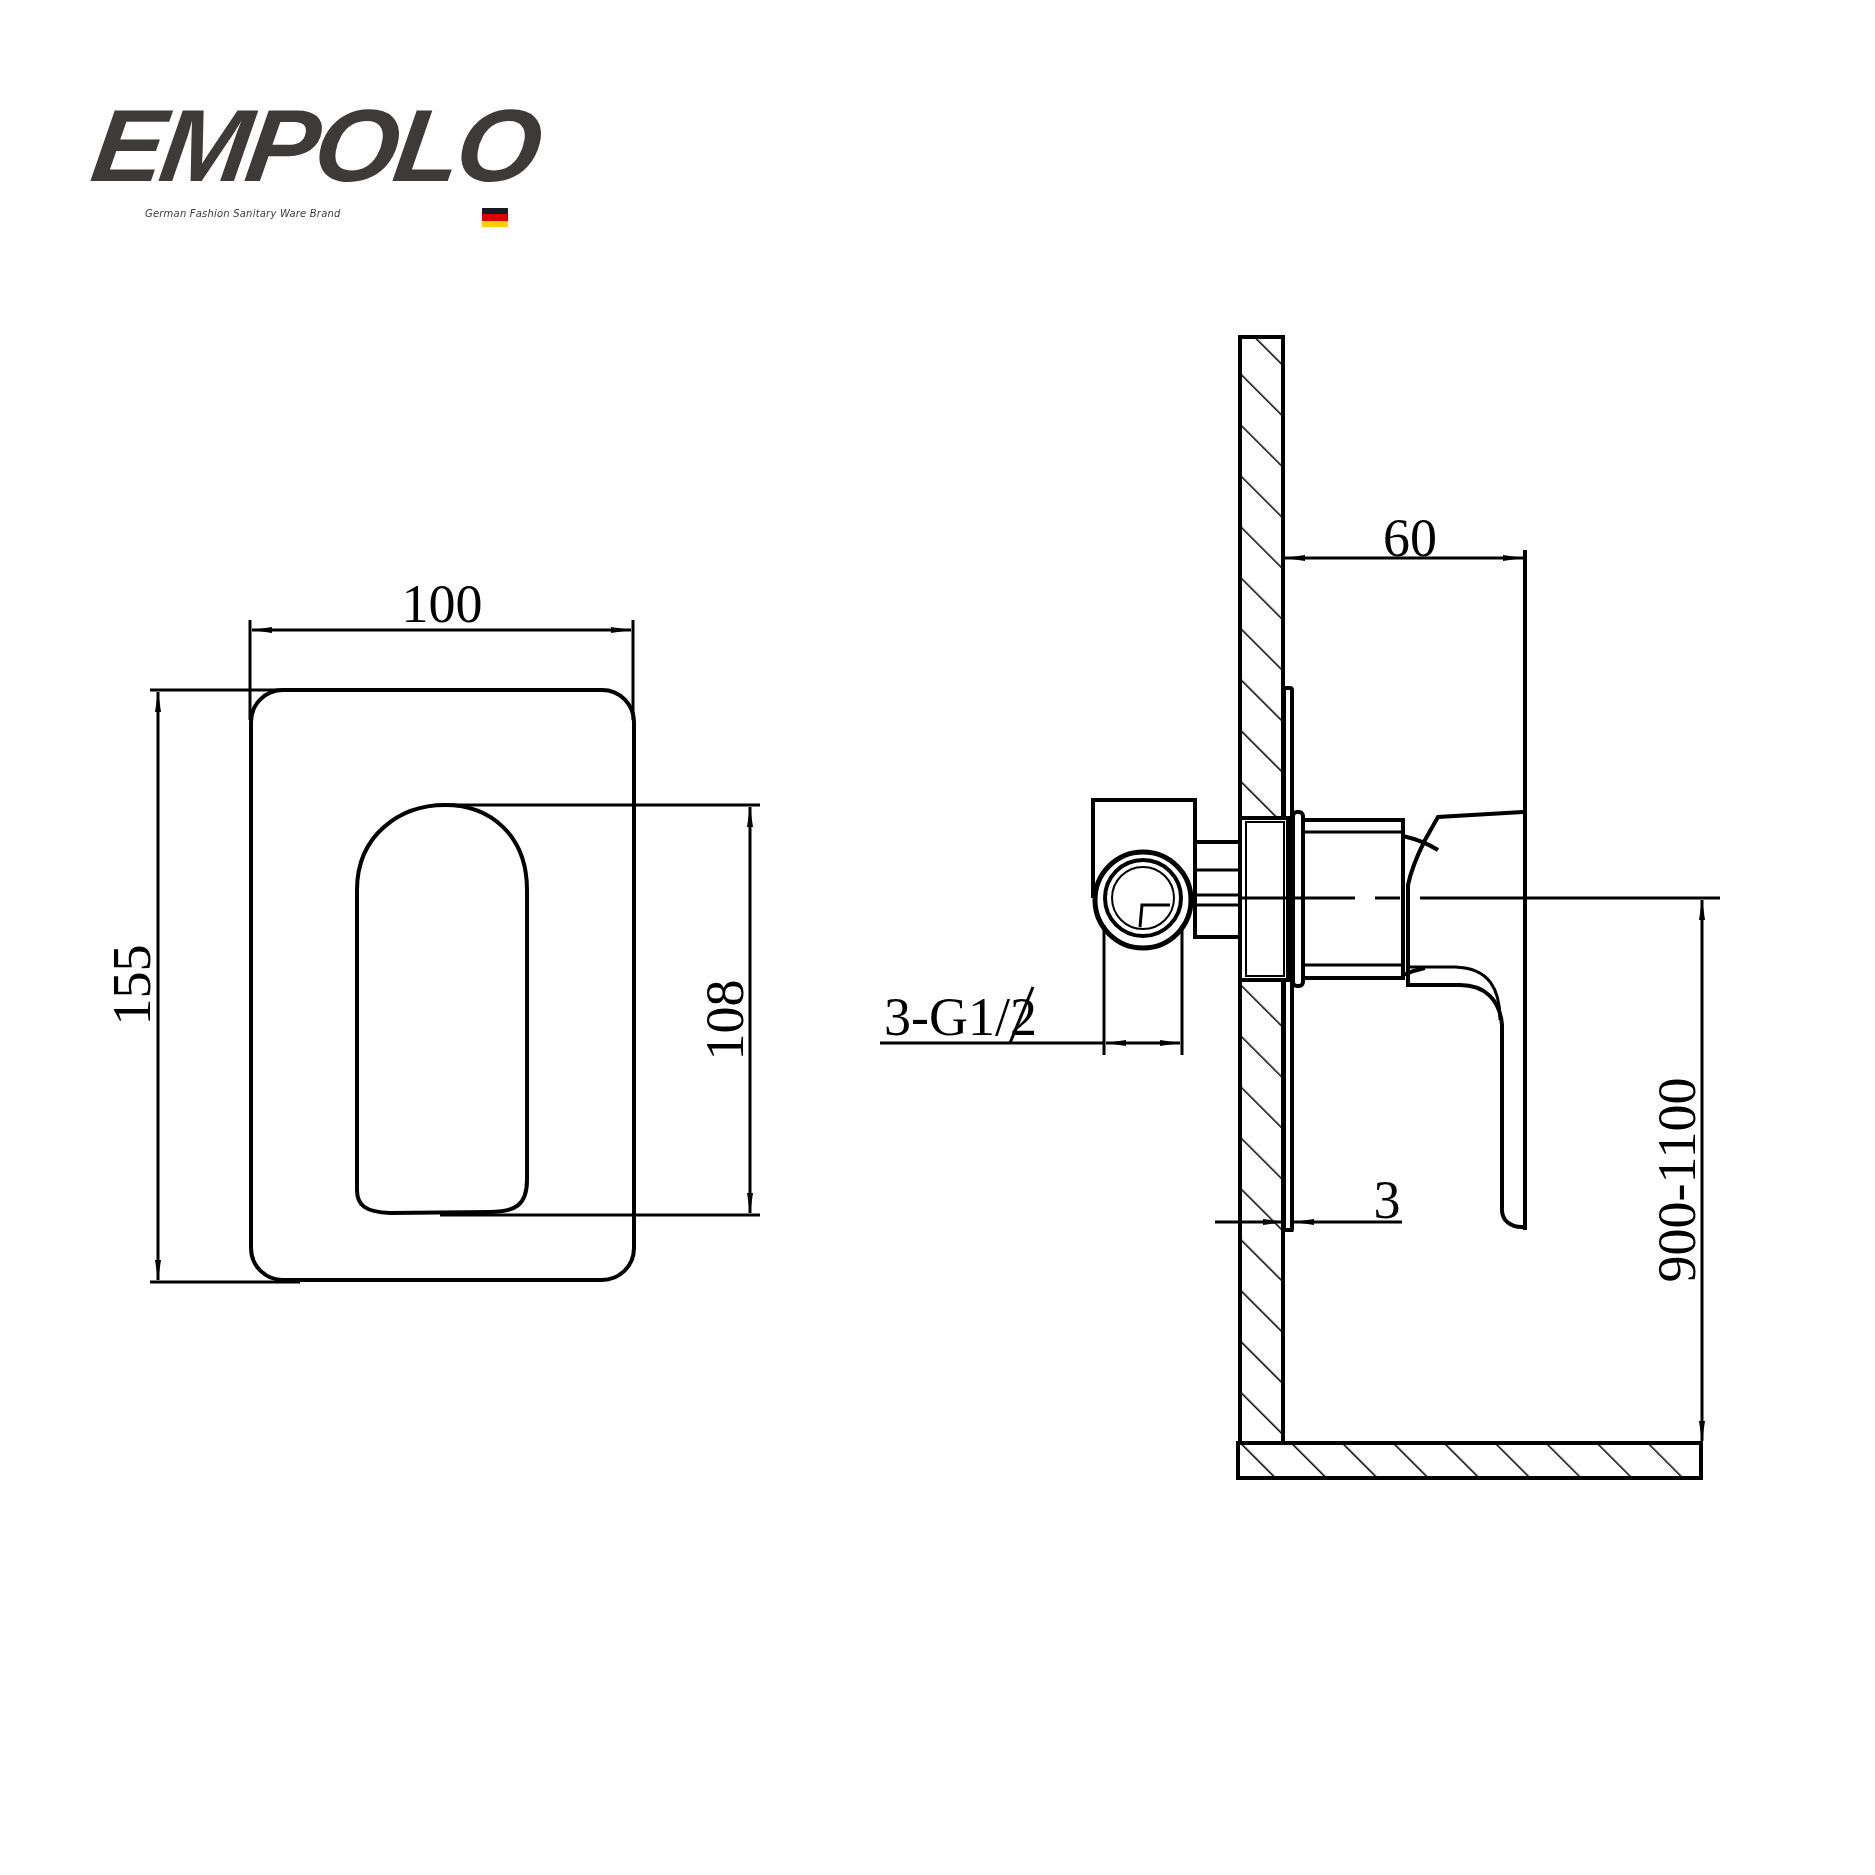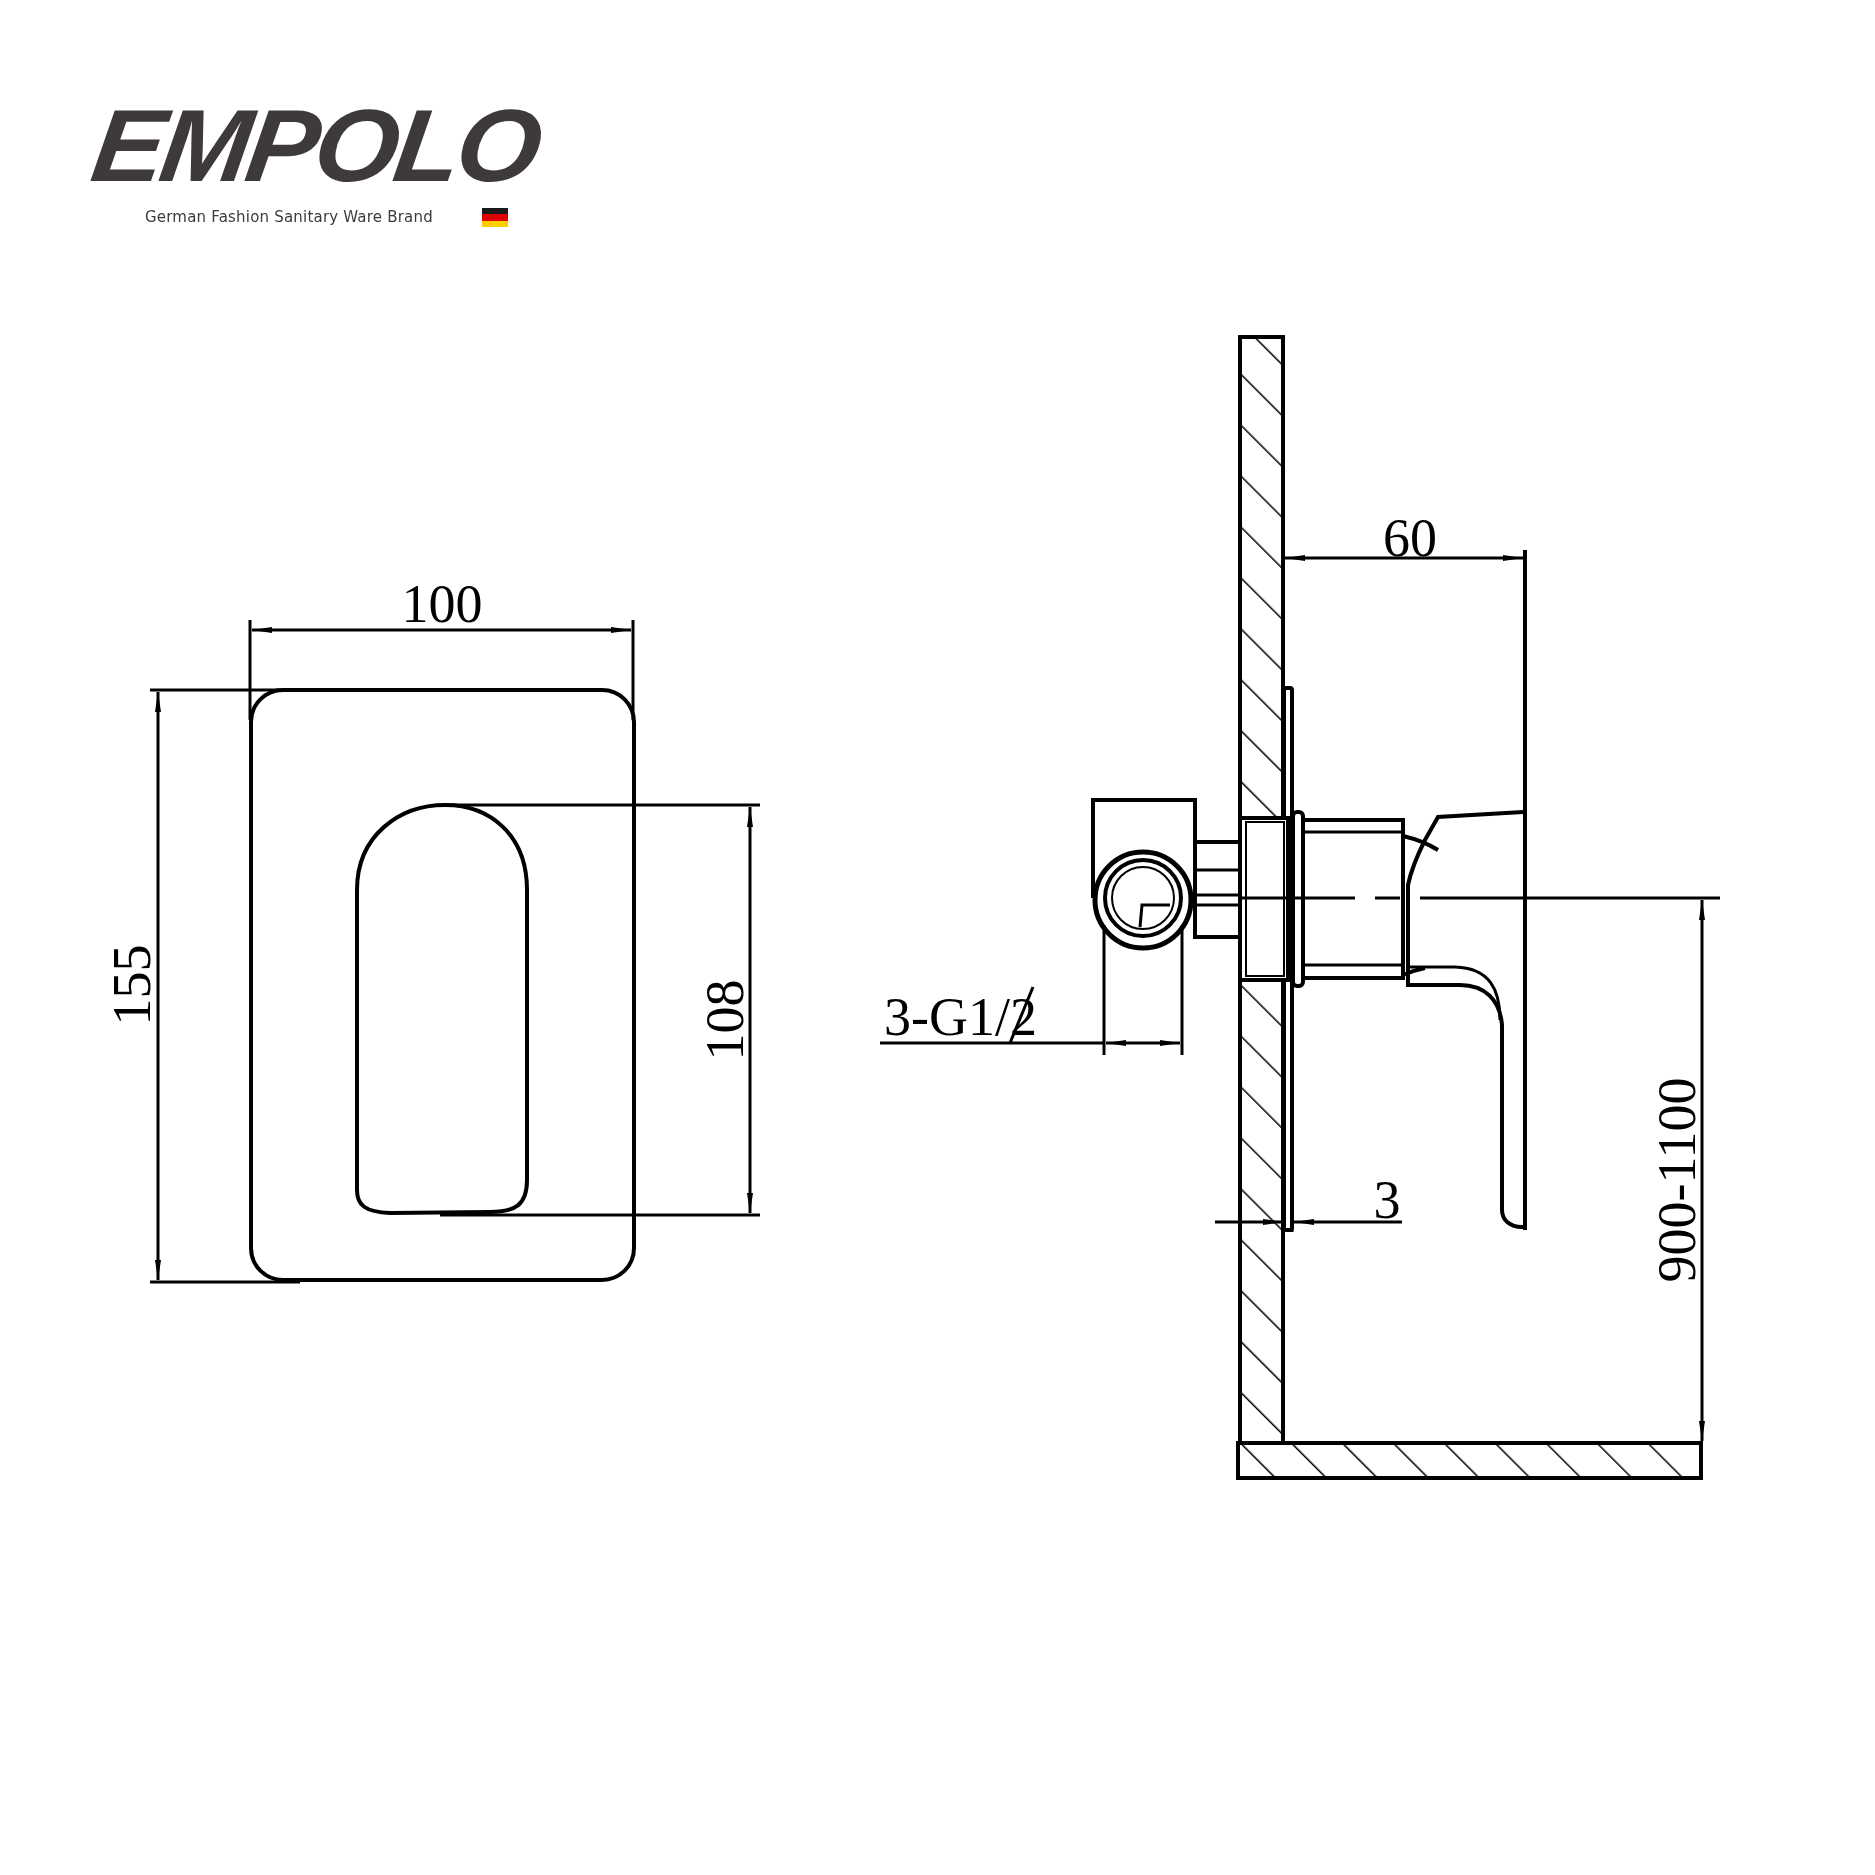--- a/index.html
+++ b/index.html
@@ -6,22 +6,22 @@
   body { width: 1875px; height: 1875px; position: relative; overflow: hidden; }
   .logo { position: absolute; left: 100px; top: 98px; width: 470px; height: 135px; }
   .logo-word {
     position: absolute; left: 0; top: 0;
     font-family: "Liberation Sans", sans-serif; font-weight: bold; font-style: italic;
     font-size: 108px; line-height: 100px; letter-spacing: -4px;
     color: #3e3a39; transform: skewX(-8deg) scaleY(0.95); transform-origin: left top;
   }
   .tagline {
     position: absolute; left: 45px; top: 110px;
-    font-family: "DejaVu Sans", sans-serif; 
-    font-size: 15px; color: #3e3a39; letter-spacing: 0.2px;
+    font-family: "DejaVu Sans", sans-serif; font-style: italic;
+    font-size: 10px; color: #3e3a39; letter-spacing: 0.2px;
   }
   .flag { position: absolute; left: 382px; top: 110px; width: 26px; height: 19px; }
   .flag span { display: block; height: 33.34%; }
   svg.drawing { position: absolute; left: 0; top: 0; }
   .dim-text { font-family: "Liberation Serif", serif; fill: #000; }
 </style>
 </head>
 <body>
 
 <div class="logo">

